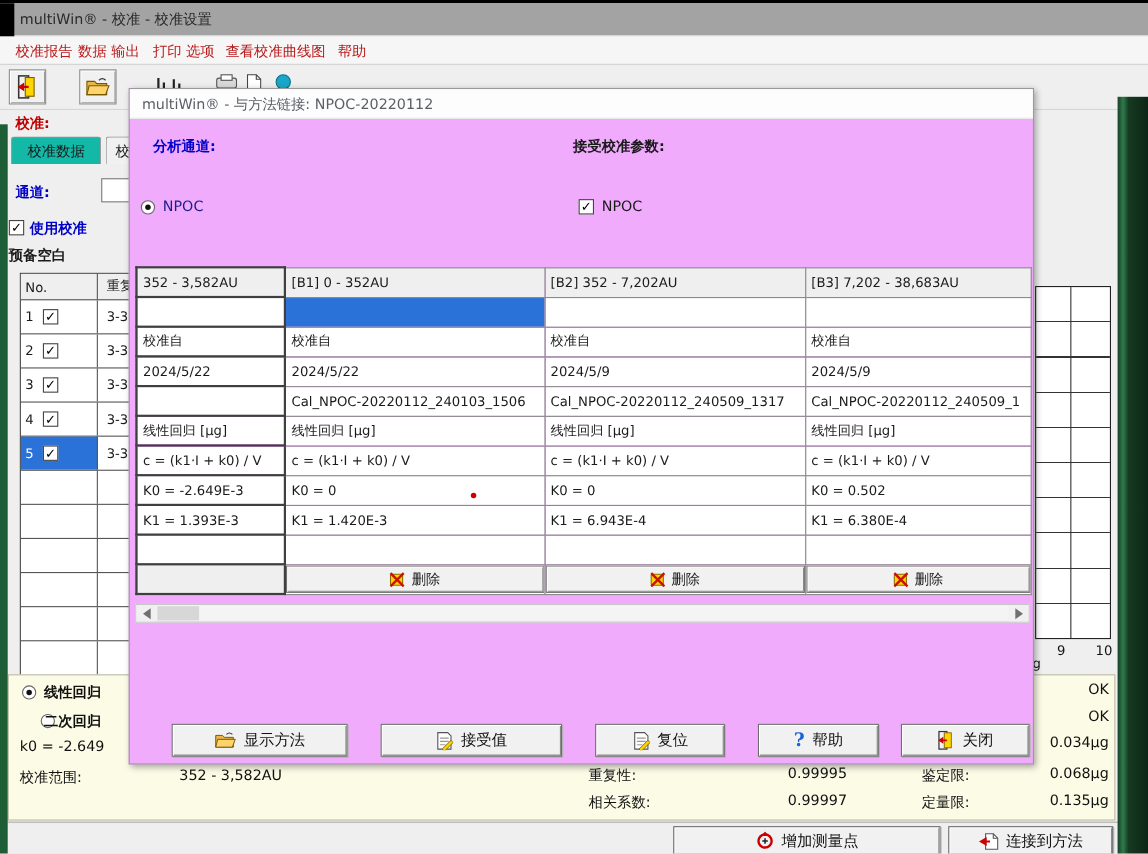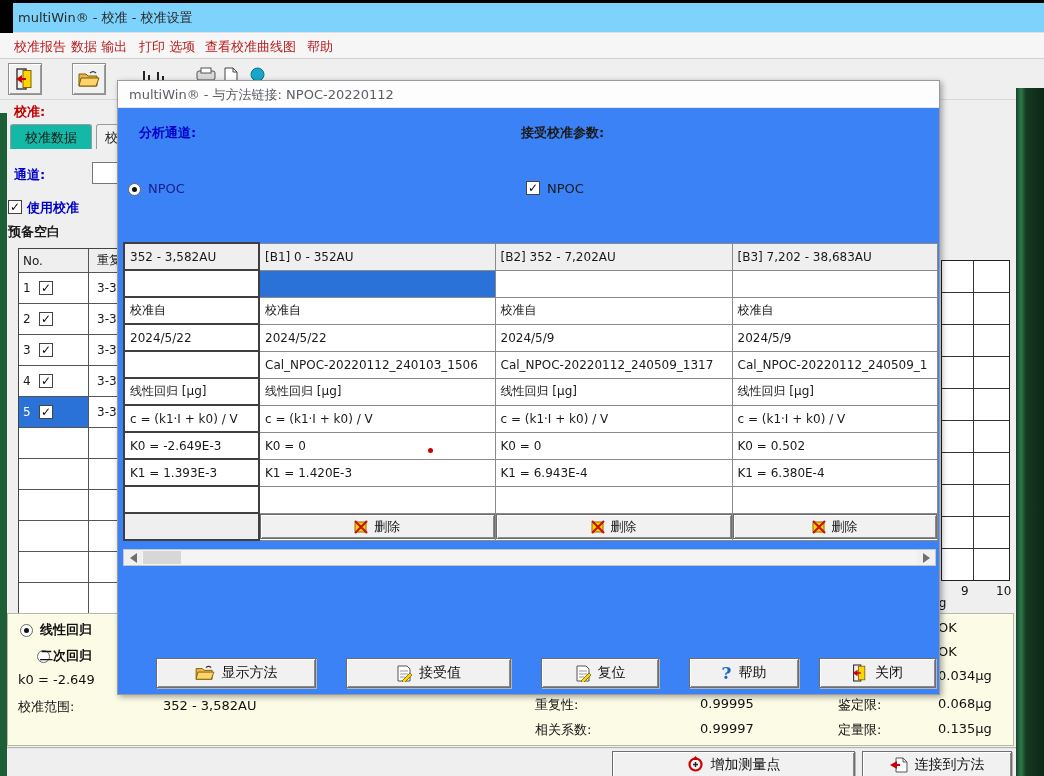--- a/index.html
+++ b/index.html
@@ -3,21 +3,21 @@
 <meta charset="utf-8">
 <style>
   * { margin:0; padding:0; box-sizing:border-box; }
   html,body { width:1044px; height:776px; overflow:hidden; }
   body { font-family:"DejaVu Sans","Liberation Sans",sans-serif; font-size:13px; color:#1a1a1a; }
   .screen { position:relative; width:1044px; height:776px; background:#efefef; border-top:3px solid #000; }
   .abs { position:absolute; }
 
   
   .corner-black { left:0; top:0; width:13px; height:33px; background:#000; }
-  .titlebar { left:0; top:0; width:1044px; height:30px; background:#7dd3fc; border-bottom:1px solid #e2e2e2; }
+  .titlebar { left:0; top:0; width:1044px; height:30px; background:#a3a3a3; border-bottom:1px solid #e2e2e2; }
   .titlebar .t { position:absolute; left:18px; top:6px; color:#2a2a2a; font-size:13px; }
   .menubar { left:0; top:30px; width:1044px; height:26px; background:#f6f6f6; border-bottom:1px solid #cfcfcf; }
   .menu-item { position:absolute; top:4px; font-size:13px; color:#b91c1c; padding:1px 3px; cursor:default; }
   .toolbar { left:0; top:56px; width:1044px; height:41px; background:#efefef; border-bottom:1px solid #d6d6d6; }
   .tbtn { position:absolute; top:4px; width:34px; height:32px; background:#f1f1f1; border:1px solid #8f8f8f;
           box-shadow:inset 1px 1px 0 #fff, inset -1px -1px 0 #9c9c9c; display:flex; align-items:center; justify-content:center; }
 
   
   .btn3d { position:absolute; background:#f1f1f1; border:1px solid #6e6e6e;
            box-shadow:inset 1px 1px 0 #ffffff, inset -1px -1px 0 #8a8a8a, 1px 1px 0 #b5b5b5;
@@ -43,35 +43,35 @@
   .sel-blue { background:#2a72d8; color:#fff; }
 
   
   .radio { width:13px; height:13px; border:1px solid #666; border-radius:50%; background:#fff; display:inline-block; position:relative; vertical-align:-2px; }
   .radio.on::after { content:""; position:absolute; left:3px; top:3px; width:5px; height:5px; border-radius:50%; background:#111; }
 
   
   .ypanel { left:7px; top:610px; width:1007px; height:133px; background:#fbfbe6; border:1px solid #b9b9a2;
             box-shadow:inset 1px 1px 0 #fdfdf2; }
   .ytext { position:absolute; font-size:13px; color:#111;text-align:right; }
-  .yright { text-align:left; width:70px; }
+  .yright { text-align:right; width:70px; }
 
   
   .chart { left:941px; top:257px; width:69px; height:321px; background:#fff; border:1.5px solid #222;
            background-image:repeating-linear-gradient(to bottom, transparent 0 31px, #333 31px 32px); }
   .chart-vline { position:absolute; left:31px; top:0; width:1px; height:100%; background:#333; }
   .axis-lab { position:absolute; font-size:12px; color:#111; }
 
   
   .strip-left { left:0; top:110px; width:7px; height:666px; background:#1d5e36; }
   .strip-right { left:1016px; top:85px; width:28px; height:691px;
                  background:linear-gradient(90deg,#17402a 0,#2f7b4a 5px,#163a22 10px,#0d2616 100%); }
 
   
-  .dialog { left:117px; top:77px; width:823px; height:615px; background:#3b82f6; border:1px solid #9a9a9a;
+  .dialog { left:117px; top:77px; width:823px; height:615px; background:#f0abfc; border:1px solid #9a9a9a;
             box-shadow:2px 2px 6px rgba(0,0,0,.35); z-index:10; }
   .dlg-title { position:absolute; left:0; top:0; width:100%; height:27px; background:#fdfdfd; border-bottom:1px solid #e6e6e6; }
   .dlg-title .t { position:absolute; left:11px; top:5px; font-size:13px; color:#5a5f66; }
 
   
   .dtab { position:absolute; left:5px; top:161px; border-collapse:collapse; table-layout:fixed; width:813px; }
   .dtab td { border:1px solid #8a8a8a; height:27px; background:#fff; font-size:12px; padding:0 5px;
              white-space:nowrap; overflow:hidden; }
   .dtab td.c0 { border:2px solid #3f3f3f; }
   .dtab tr.hd td { background:#efefef; }

